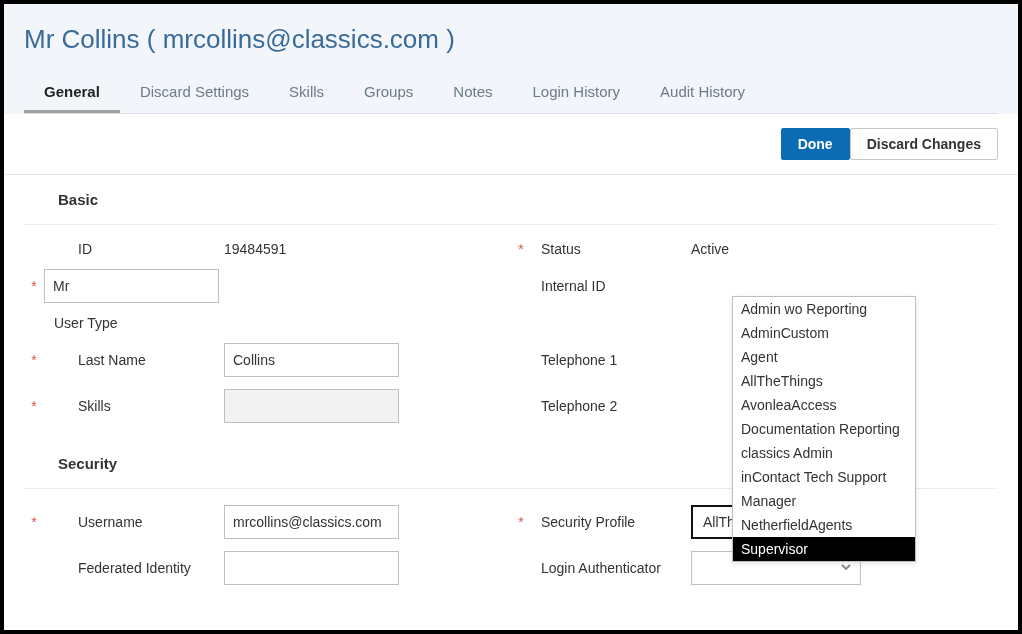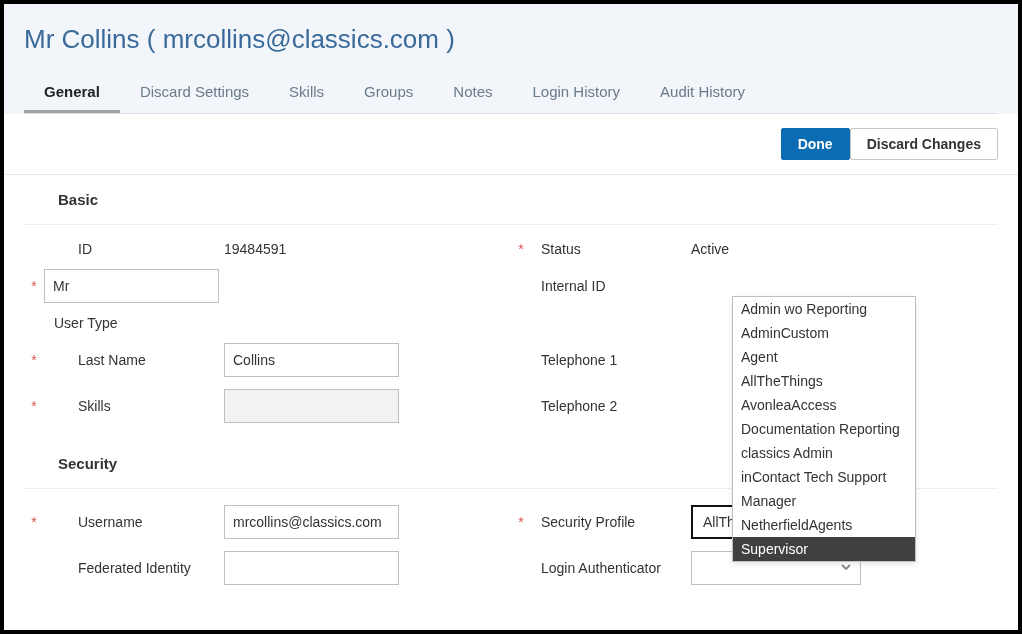--- a/index.html
+++ b/index.html
@@ -154,21 +154,21 @@
   .drop-item {
     padding: 2px 8px;
     font-size: 14px;
     line-height: 20px;
     color: #333;
     cursor: pointer;
     white-space: nowrap;
     overflow: hidden;
   }
   .drop-item.selected {
-    background: #404040;
+    background: #000000;
     color: #fff;
   }
 </style>
 </head>
 <body>
 
 <div class="window">
 
   <div class="header-area">
     <h1 class="page-title">Mr Collins ( mrcollins@classics.com )</h1>

